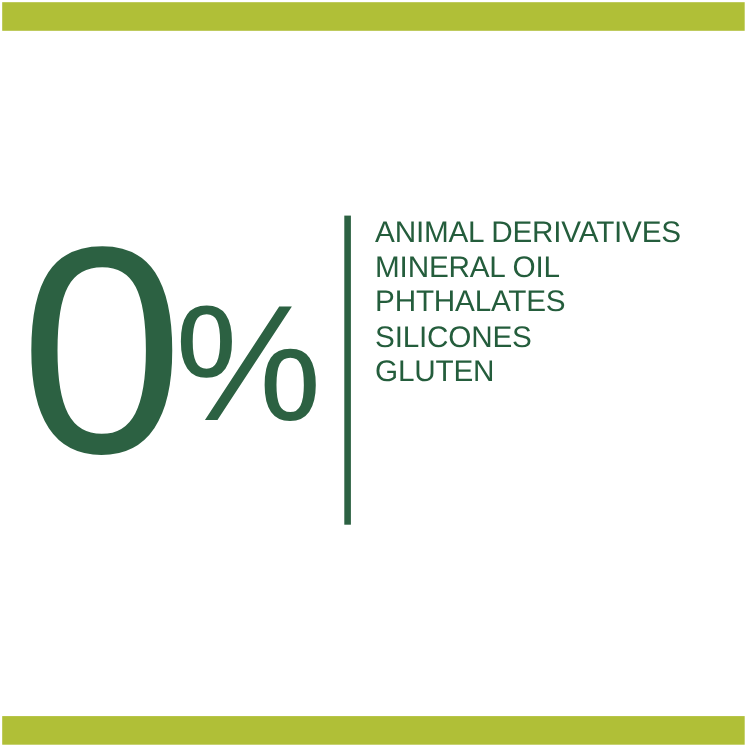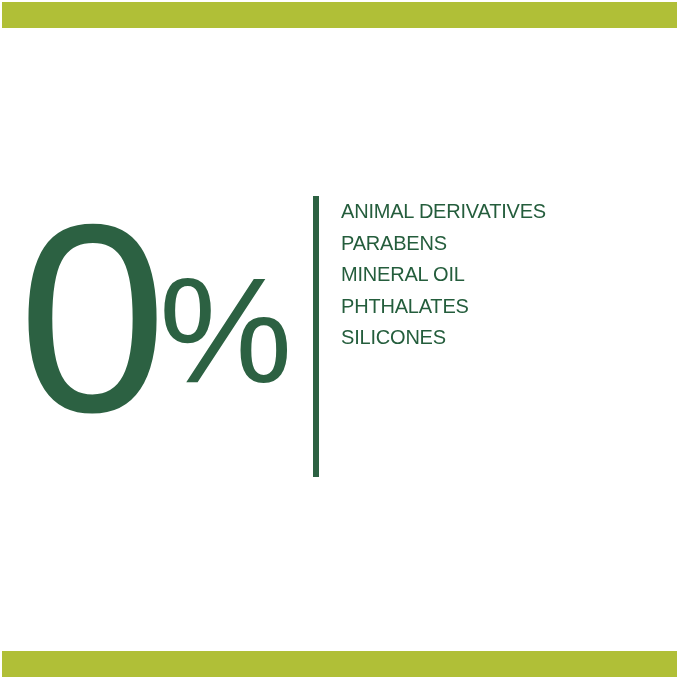--- a/index.html
+++ b/index.html
@@ -91,21 +91,21 @@
     left: 341px;
     top: 168px;
     margin: 0;
     padding: 0;
     list-style: none;
     width: 338px;
   }
   .free-from-list li {
     color: #245d3c;
     font-family: "Liberation Sans", sans-serif;
-    font-size: 20px;
+    font-size: 27px;
     font-weight: 400;
     line-height: 31.5px;
     letter-spacing: -0.2px;
     text-transform: uppercase;
     white-space: nowrap;
   }
 </style>
 </head>
 <body>
 
@@ -117,23 +117,23 @@
 
     <div class="zero-percent">
       <span class="pct-num">0</span>
         <span class="pct-sign">%</span>
     </div>
 
     <div class="divider"></div>
 
     <ul class="free-from-list">
       <li>ANIMAL DERIVATIVES</li>
-      <li>PARABENS</li>
       <li>MINERAL OIL</li>
       <li>PHTHALATES</li>
       <li>SILICONES</li>
+      <li>GLUTEN</li>
     </ul>
 
   </div>
 
   <div class="bar bar-bottom"></div>
 
 </div>
 
 </body></html>

